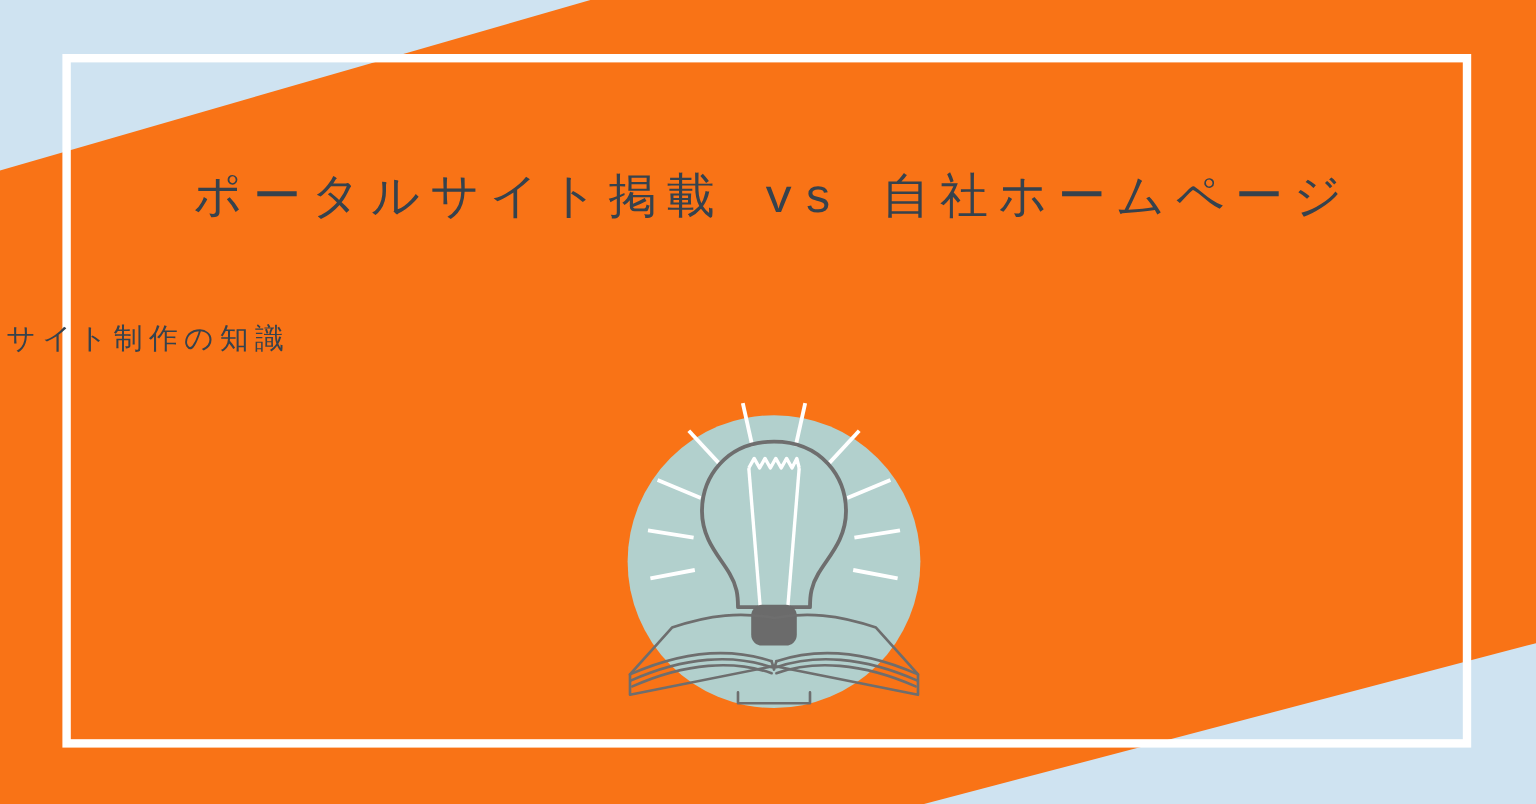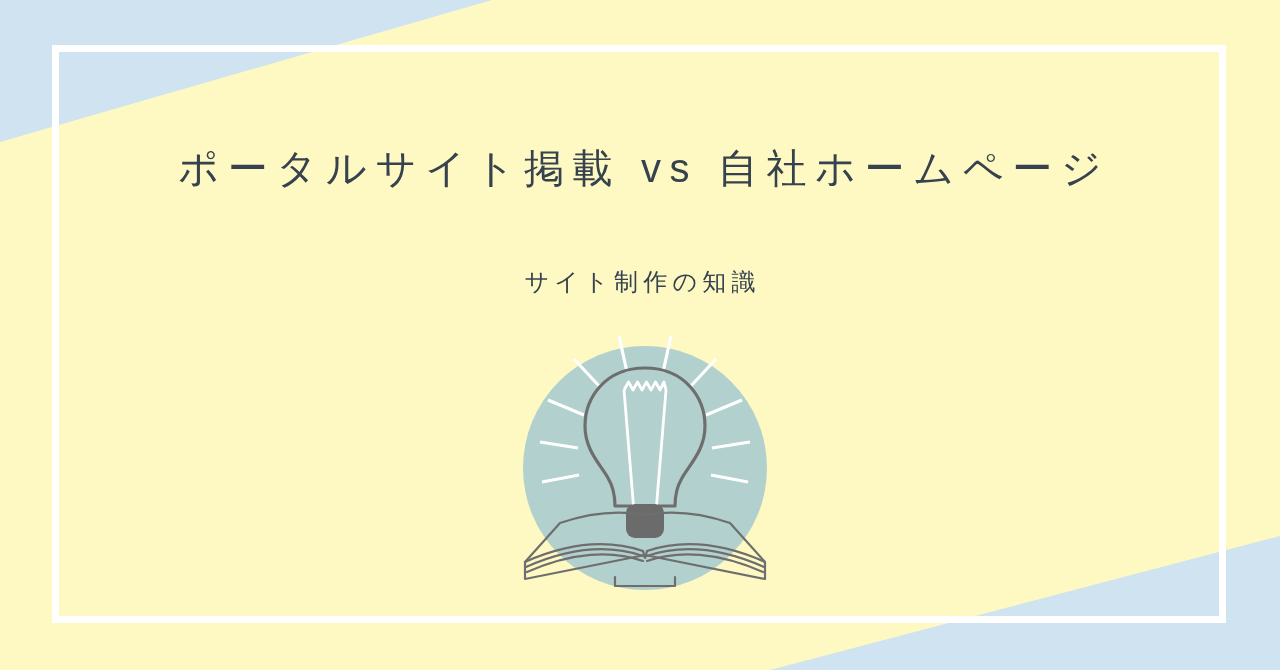--- a/index.html
+++ b/index.html
@@ -5,22 +5,22 @@
   html, body {
     margin: 0;
     padding: 0;
     background: #ffffff;
   }
   #canvas {
     position: relative;
     width: 1280px;
     height: 670px;
     overflow: hidden;
-    background: #fef9c3;
-    font-family: Liberation Sans, sans-serif;
+    background: #f97316;
+    font-family: Liberation Mono, monospace;
   }
 
   
   .band {
     position: absolute;
     inset: 0;
     pointer-events: none;
   }
   .band svg { display: block; width: 1280px; height: 670px; }
 
@@ -48,21 +48,21 @@
     letter-spacing: 0.215em;
     text-indent: 0.215em;
     font-weight: 400;
     white-space: nowrap;
   }
   .subtitle {
     position: absolute;
     left: 0;
     right: 0;
     top: 266px;
-    text-align: center;
+    text-align: left;
     color: #36424d;
     font-size: 24px;
     letter-spacing: 0.22em;
     text-indent: 0.22em;
     font-weight: 400;
     white-space: nowrap;
   }
 
   
   .illustration {

